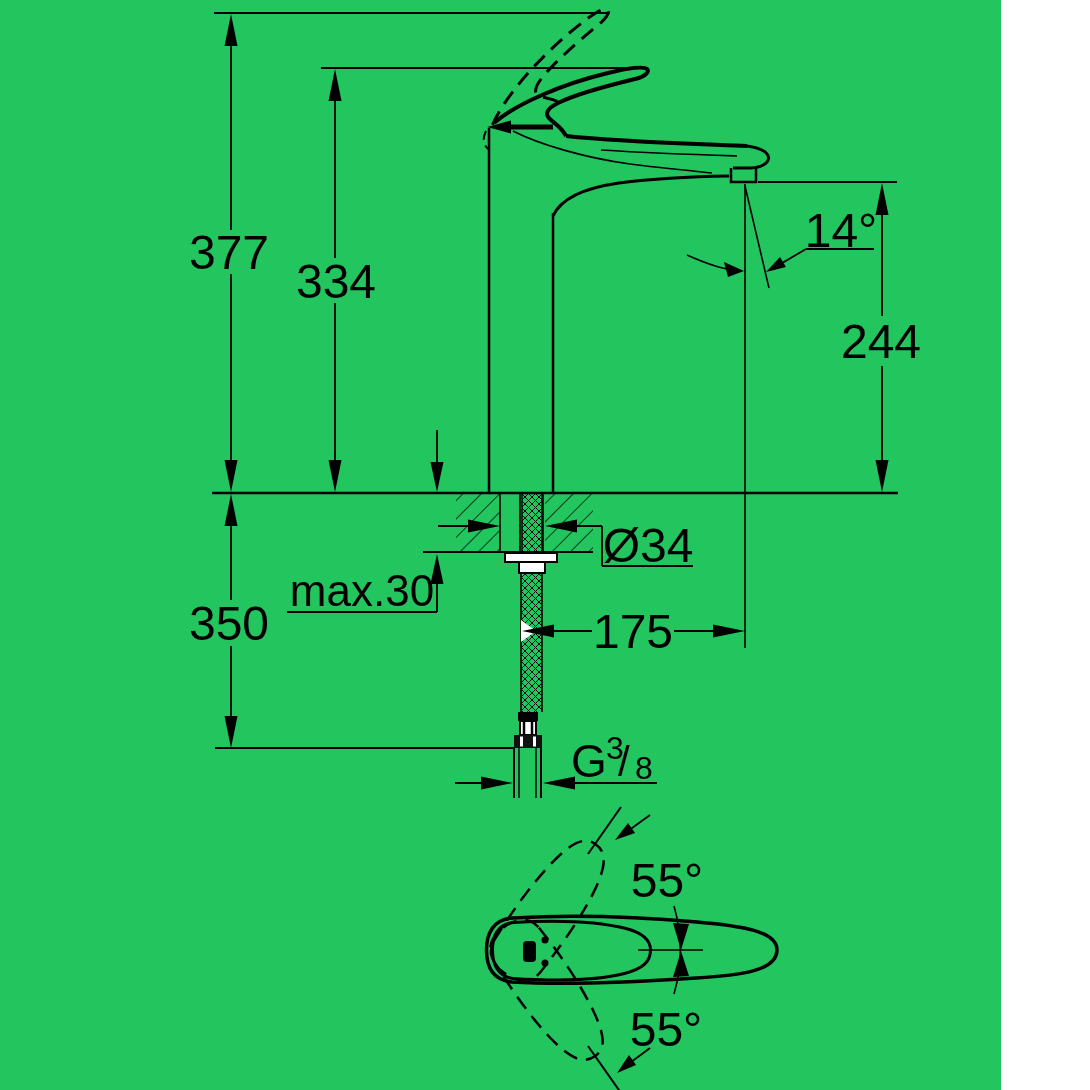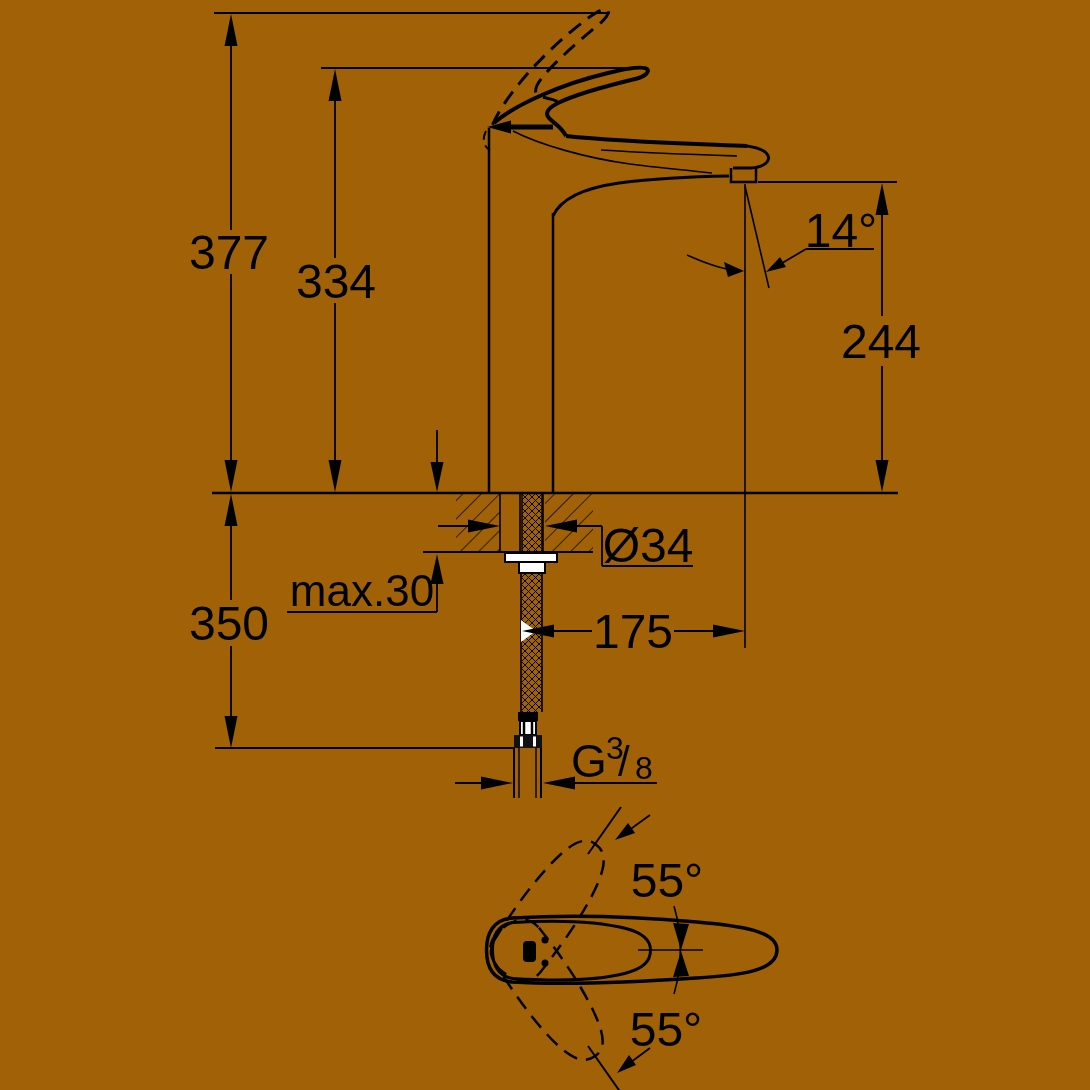--- a/index.html
+++ b/index.html
@@ -1,16 +1,16 @@
 <!DOCTYPE html>
 <html><head>
 <meta charset="utf-8">
 <style>
   html,body{margin:0;padding:0;background:#ffffff;}
-  .stage{width:1090px;height:1090px;background:#a16207;position:relative;overflow:hidden;}
+  .stage{width:1001px;height:1090px;background:#22c55e;position:relative;overflow:hidden;}
   svg{display:block;}
   svg text{
     font-family:"Liberation Sans", sans-serif;
     fill:#000000;
     font-weight:400;
   }
   .dimtxt{font-size:48px;}
   .dimtxt-mid{text-anchor:middle;}
   .small1{font-size:44px;}
   .thread-g{font-size:46px;}

